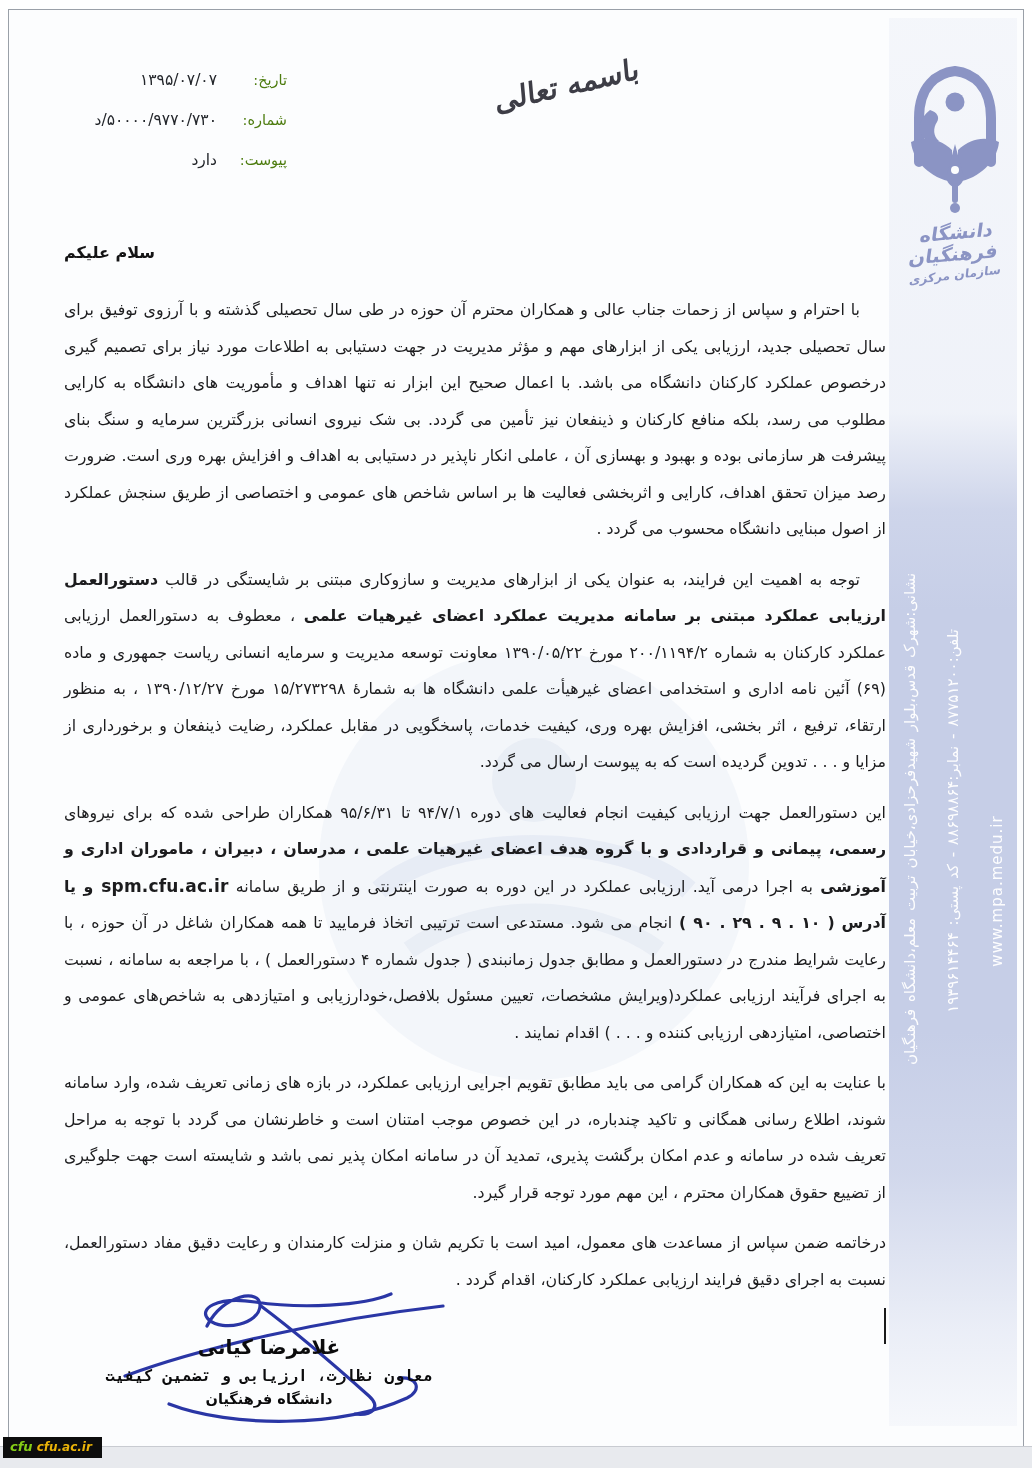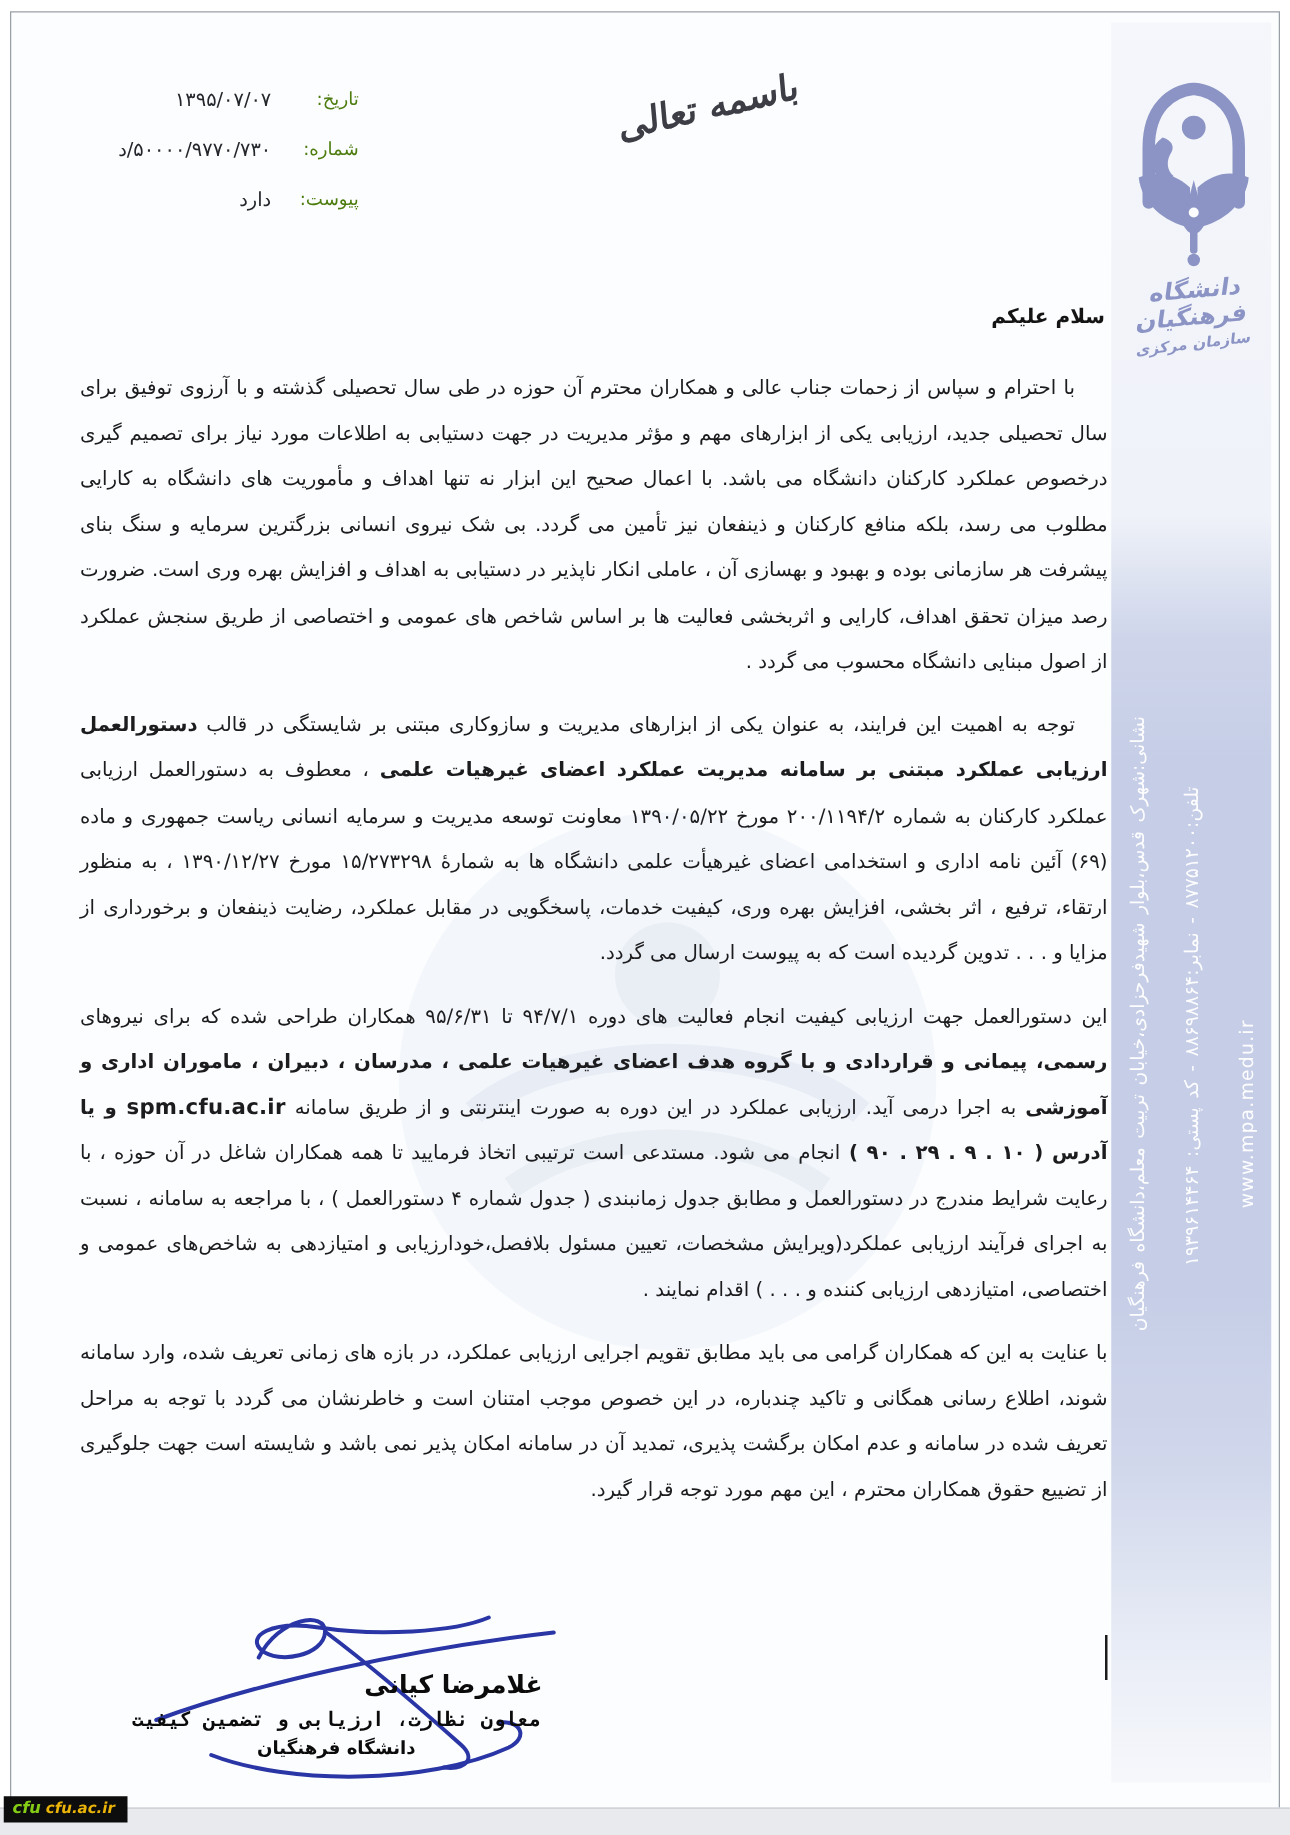--- a/index.html
+++ b/index.html
@@ -35,33 +35,33 @@
   .basmala{position:absolute;left:468px;top:58px;width:180px;text-align:center;direction:rtl;
            font-family:"DejaVu Serif",serif;font-size:29px;font-weight:bold;color:#3d3d46;
            transform:rotate(-13deg) skewX(-8deg);}
   
   .logo{position:absolute;left:880px;top:56px;width:132px;text-align:center;color:#8b94c4;}
   .logo-name{font-size:19px;font-weight:bold;transform:skewX(-13deg) rotate(-5deg);margin-top:1px;}
   .logo-org{font-size:12px;font-weight:bold;transform:skewX(-13deg) rotate(-7deg);margin-top:3px;}
   
   .addressee{position:absolute;left:55px;top:156px;width:820px;direction:rtl;text-align:right;
              font-size:17px;font-weight:bold;line-height:38px;color:#0f0f10;letter-spacing:-0.1px;}
-  .salutation{position:absolute;left:55px;top:233px;width:820px;direction:rtl;text-align:right;
+  .salutation{position:absolute;left:55px;top:233px;width:820px;direction:rtl;text-align:left;
               font-size:16px;font-weight:bold;color:#141415;}
   
   .body-text{position:absolute;left:55px;top:282px;width:822px;direction:rtl;text-align:justify;
              font-size:15.8px;line-height:36.5px;color:#1c1c1e;}
   .para{margin:0 0 14px 0;}
   .para.indent{text-indent:26px;}
   .seg-bold{font-weight:bold;}
   .seg-latin{font-size:17px;letter-spacing:0.2px;}
   
   .sig-svg{position:absolute;left:102px;top:1266px;}
   .sig{position:absolute;left:95px;top:1325px;width:330px;text-align:center;direction:rtl;color:#0b0b0c;}
-  .sig-name{font-size:20px;font-weight:bold;text-align:right;}
+  .sig-name{font-size:20px;font-weight:bold;}
   .sig-role{font-size:16px;font-weight:bold;margin-top:7px;font-family:Liberation Mono, monospace;}
   .sig-org{font-size:14.5px;font-weight:bold;margin-top:5px;}
   .cursor{position:absolute;left:875px;top:1298px;width:2px;height:36px;background:#1b1b1b;}
   
   .bottomstrip{position:absolute;left:0;top:1446px;width:1032px;height:22px;background:#e8eaee;
                border-top:1px solid #c8cbd1;}
   .badge{position:absolute;left:3px;top:1437px;background:#0d0d0d;padding:2px 10px 4px 7px;
          display:flex;align-items:baseline;gap:4px;}
   .badge-prefix{color:#84cc16;font-style:italic;font-weight:bold;font-size:13px;}
   .badge-site{color:#eab308;font-style:italic;font-weight:bold;font-size:12px;}
@@ -116,20 +116,21 @@
       <div class="logo-org">سازمان مرکزی</div>
     </div>
 
     <div class="salutation">سلام علیکم</div>
 
     <div class="body-text">
         <p class="para indent"><span>با احترام و سپاس از زحمات جناب عالی و همکاران محترم آن حوزه در طی سال تحصیلی گذشته و با آرزوی توفیق برای سال تحصیلی جدید، ارزیابی یکی از ابزارهای مهم و مؤثر مدیریت در جهت دستیابی به اطلاعات مورد نیاز برای تصمیم گیری درخصوص عملکرد کارکنان دانشگاه می باشد. با اعمال صحیح این ابزار نه تنها اهداف و مأموریت های دانشگاه به کارایی مطلوب می رسد، بلکه منافع کارکنان و ذینفعان نیز تأمین می گردد. بی شک نیروی انسانی بزرگترین سرمایه و سنگ بنای پیشرفت هر سازمانی بوده و بهبود و بهسازی آن ، عاملی انکار ناپذیر در دستیابی به اهداف و افزایش بهره وری است. ضرورت رصد میزان تحقق اهداف، کارایی و اثربخشی فعالیت ها بر اساس شاخص های عمومی و اختصاصی از طریق سنجش عملکرد از اصول مبنایی دانشگاه محسوب می گردد .</span></p>
         <p class="para indent"><span>توجه به اهمیت این فرایند، به عنوان یکی از ابزارهای مدیریت و سازوکاری مبتنی بر شایستگی در قالب </span><span class="seg-bold">دستورالعمل ارزیابی عملکرد مبتنی بر سامانه مدیریت عملکرد اعضای غیرهیات علمی</span><span> ، معطوف به دستورالعمل ارزیابی عملکرد کارکنان به شماره ۲۰۰/۱۱۹۴/۲ مورخ ۱۳۹۰/۰۵/۲۲ معاونت توسعه مدیریت و سرمایه انسانی ریاست جمهوری و ماده (۶۹) آئین نامه اداری و استخدامی اعضای غیرهیأت علمی دانشگاه ها به شمارهٔ ۱۵/۲۷۳۲۹۸ مورخ ۱۳۹۰/۱۲/۲۷ ، به منظور ارتقاء، ترفیع ، اثر بخشی، افزایش بهره وری، کیفیت خدمات، پاسخگویی در مقابل عملکرد، رضایت ذینفعان و برخورداری از مزایا و . . . تدوین گردیده است که به پیوست ارسال می گردد.</span></p>
         <p class="para"><span>این دستورالعمل جهت ارزیابی کیفیت انجام فعالیت های دوره ۹۴/۷/۱ تا ۹۵/۶/۳۱ همکاران طراحی شده که برای نیروهای </span><span class="seg-bold">رسمی، پیمانی و قراردادی و با گروه هدف اعضای غیرهیات علمی ، مدرسان ، دبیران ، ماموران اداری و آموزشی</span><span> به اجرا درمی آید. ارزیابی عملکرد در این دوره به صورت اینترنتی و از طریق سامانه </span><span class="seg-bold seg-latin">spm.cfu.ac.ir</span><span class="seg-bold"> و یا آدرس ( ۱۰ . ۹ . ۲۹ . ۹۰ ) </span><span>انجام می شود. مستدعی است ترتیبی اتخاذ فرمایید تا همه همکاران شاغل در آن حوزه ، با رعایت شرایط مندرج در دستورالعمل و مطابق جدول زمانبندی ( جدول شماره ۴ دستورالعمل ) ، با مراجعه به سامانه ، نسبت به اجرای فرآیند ارزیابی عملکرد(ویرایش مشخصات، تعیین مسئول بلافصل،خودارزیابی و امتیازدهی به شاخص‌های عمومی و اختصاصی، امتیازدهی ارزیابی کننده و . . . ) اقدام نمایند .</span></p>
         <p class="para"><span>با عنایت به این که همکاران گرامی می باید مطابق تقویم اجرایی ارزیابی عملکرد، در بازه های زمانی تعریف شده، وارد سامانه شوند، اطلاع رسانی همگانی و تاکید چندباره، در این خصوص موجب امتنان است و خاطرنشان می گردد با توجه به مراحل تعریف شده در سامانه و عدم امکان برگشت پذیری، تمدید آن در سامانه امکان پذیر نمی باشد و شایسته است جهت جلوگیری از تضییع حقوق همکاران محترم ، این مهم مورد توجه قرار گیرد.</span></p>
+        <p class="para"><span>درخاتمه ضمن سپاس از مساعدت های معمول، امید است با تکریم شان و منزلت کارمندان و رعایت دقیق مفاد دستورالعمل، نسبت به اجرای دقیق فرایند ارزیابی عملکرد کارکنان، اقدام گردد .</span></p>
       </div>
 
     <svg class="sig-svg" width="340" height="150" viewBox="0 0 340 150">
       <g fill="none" stroke="#2a36a5" stroke-width="3.2" stroke-linecap="round">
         <path d="M96 50 C112 18 150 12 149 30 C148 48 112 56 98 44 C86 33 106 20 144 26 C190 33 252 30 280 18"></path>
         <path d="M14 100 C90 72 210 44 332 30"></path>
         <path d="M150 30 C190 60 230 95 258 120 C270 131 262 140 244 138"></path>
         <path d="M58 128 C120 152 230 152 296 122 C312 114 306 100 288 102"></path>
       </g>
     </svg>

